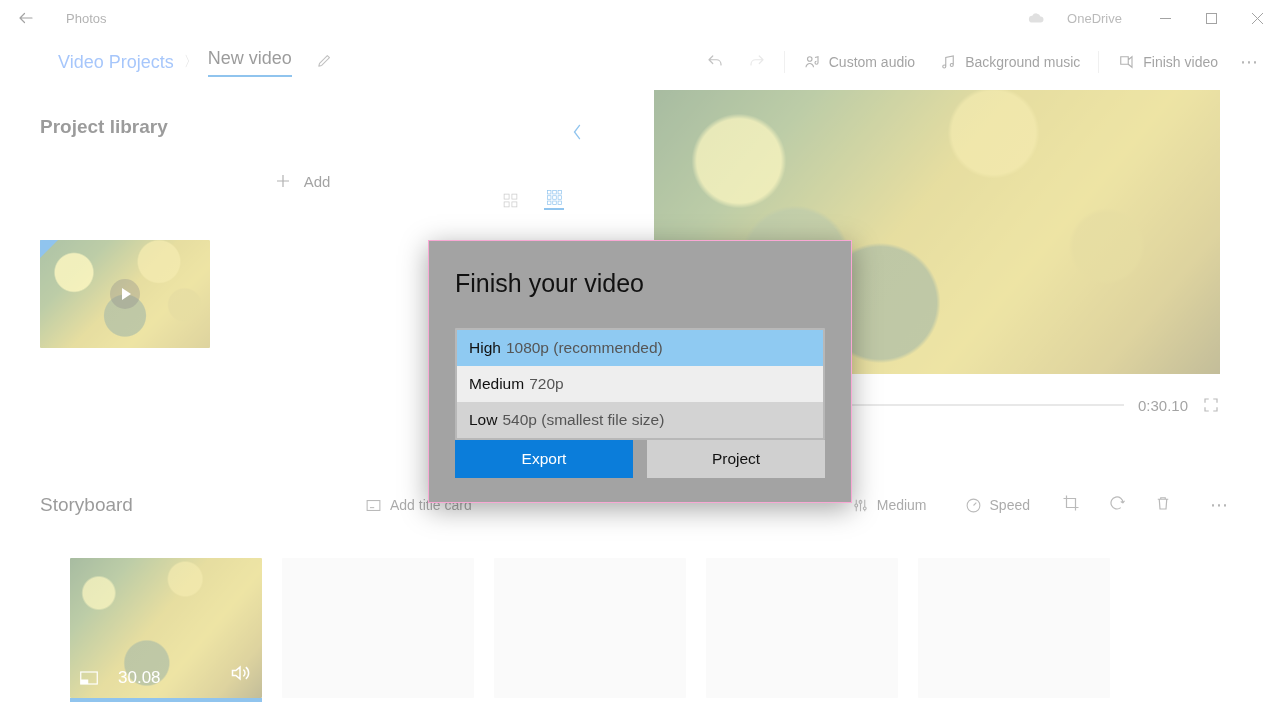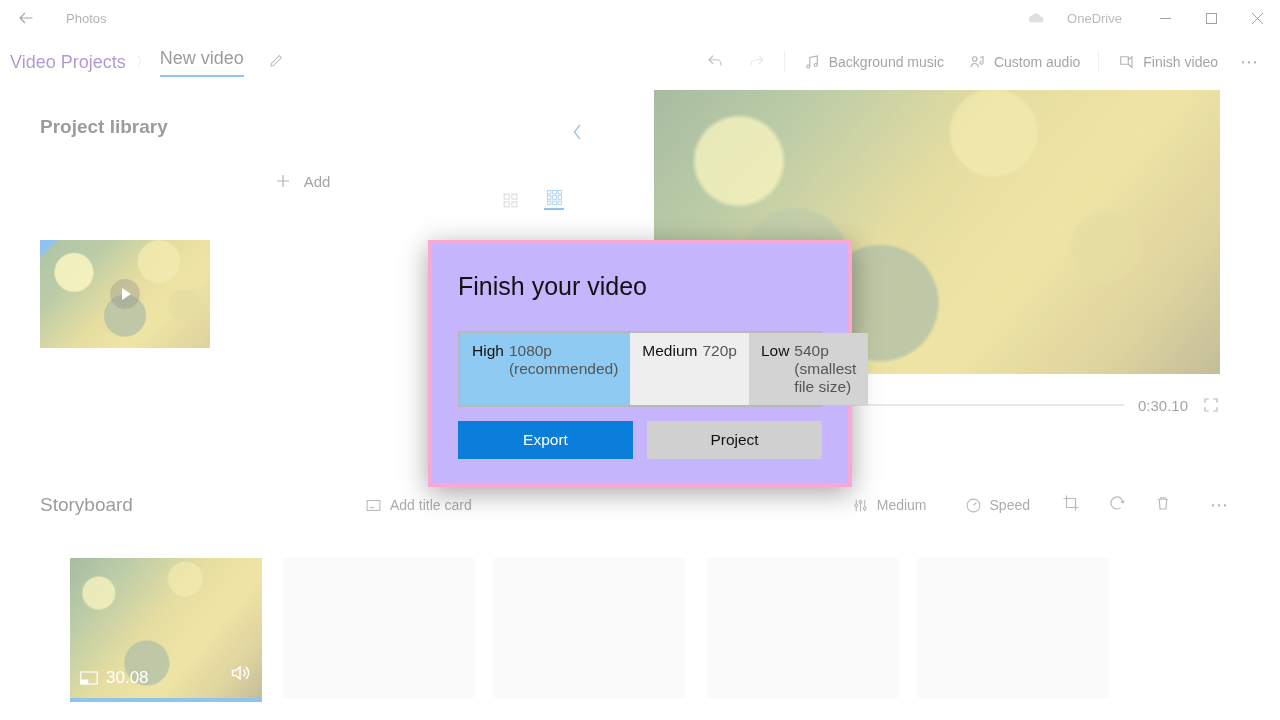--- a/index.html
+++ b/index.html
@@ -20,21 +20,21 @@
   .titlebar .right { margin-left: auto; display:flex; align-items:center; height:36px; }
   .onedrive { display:flex; align-items:center; gap:22px; font-size:13px; color:#666; margin-right: 20px; }
   .winbtn { width:46px; height:36px; display:flex; align-items:center; justify-content:center; }
 
   
   .cmdbar {
     height: 52px; display:flex; align-items:center; padding: 0 10px 0 10px;
     border-bottom: 0; position: relative;
   }
   .crumb { display:flex; align-items:center; gap:10px; }
-  .crumb .root { font-size: 18px; color:#4c1d95; }
+  .crumb .root { font-size: 18px; color:#3b82f6;margin-left:48px; }
   .crumb .chev { color:#bbb; font-size: 14px; }
   .crumb .current { font-size: 18px; color:#222; padding-bottom: 6px; border-bottom: 2px solid #0b7dda; }
   .crumb .pencil { margin-left: 14px; color:#777; }
   .cmdbar .spacer { flex:1; }
   .cmdbtn { display:flex; align-items:center; gap:8px; padding: 0 12px; height:40px; font-size:14px; color:#333; }
   .cmdbtn svg { width:18px; height:18px; stroke:#444; fill:none; stroke-width:1.5; }
   .divider { width:1px; height:22px; background:#ddd; margin:0 6px; }
   .more { width:40px; display:flex; align-items:center; justify-content:center; color:#555; font-size:18px; letter-spacing:2px; }
 
   
@@ -123,39 +123,39 @@
   }
   .clip.filled::before {
     content:""; position:absolute; inset:0;
     background:
       radial-gradient(circle at 15% 25%, rgba(255,240,120,0.7) 0 8%, transparent 9%),
       radial-gradient(circle at 60% 15%, rgba(230,210,80,0.7) 0 10%, transparent 11%),
       radial-gradient(circle at 40% 75%, rgba(90,120,60,0.8) 0 14%, transparent 15%);
   }
   .clip.empty { background:#f3f3f3; border:0; }
   .clip .overlay {
-    position:absolute; left:10px; bottom:10px; display:flex; align-items:center; gap:8px; color:#fff;
+    position:absolute; left:10px; bottom:10px; display:flex; align-items:center; gap:20px; color:#fff;
     font-size:17px;
   }
   .clip .snd { position:absolute; right:12px; bottom:12px; color:#fff; }
   .clip .bar { position:absolute; left:0; right:0; bottom:-4px; height:4px; background:#0b7dda; }
 
   
   .modal-backdrop { position:absolute; inset:0; display:flex; align-items:flex-start; justify-content:center; }
   .modal {
-    margin-top: 240px; width: 424px; background:#c4b5fd;
+    margin-top: 240px; width: 424px; background:#a3a3a3;
     box-shadow: 0 6px 26px rgba(0,0,0,0.35);
-    border: 4px solid #f9a8d4;
+    border: 1px solid #f9a8d4;
     padding: 28px 26px 24px 26px;
   }
   .modal h1 { font-size: 25px; font-weight: 400; color:#111; margin-bottom: 30px; }
   .modal .sub { font-size: 15px; color:#222; margin-bottom: 8px; }
   .quality-list {
     border: 2px solid #b8b8b8; border-radius:1px;
-    display:flex; flex-direction:row; margin-bottom: 14px;
+    display:flex; flex-direction:column; 
   }
   .quality-item {
     padding: 9px 12px; font-size: 15.5px; color:#222; display:flex; gap:5px;
     background:#eee;
   }
   .quality-item.selected { background:#8fcaf2; }
   .quality-item.hover { background:#d3d3d3; }
   .quality-item .q-main { color:#111; }
   .quality-item .q-sub { color:#555; }
   .modal-buttons { display:flex; gap:14px; }
@@ -222,30 +222,30 @@
         </svg>
     </div>
     <div class="cmdbtn">
       <svg width="22" height="22" viewBox="0 0 24 24">
           <path d="M15 14l5-5-5-5M20 9H10a6 6 0 00-6 6v1" stroke="#ccc" fill="none" stroke-width="1.6" stroke-linecap="round" stroke-linejoin="round"></path>
         </svg>
     </div>
     <div class="divider"></div>
     <div class="cmdbtn">
       <svg viewBox="0 0 24 24">
-          <path d="M9 18V6l10-2v12M9 18a2 2 0 11-4 0 2 2 0 014 0zm10-2a2 2 0 11-4 0 2 2 0 014 0z" stroke="#555" fill="none"></path>
-        </svg>
-      <span>Background music</span>
+          <circle cx="9" cy="8" r="3" stroke="#555" fill="none"></circle>
+          <path d="M4 19c0-3 3-5 5-5s5 2 5 5M16 6l4-1v8a2 2 0 11-2-2" stroke="#555" fill="none"></path>
+        </svg>
+      <span>Custom audio</span>
     </div>
     <div class="cmdbtn">
       <svg viewBox="0 0 24 24">
-          <circle cx="9" cy="8" r="3" stroke="#555" fill="none"></circle>
-          <path d="M4 19c0-3 3-5 5-5s5 2 5 5M16 6l4-1v8a2 2 0 11-2-2" stroke="#555" fill="none"></path>
-        </svg>
-      <span>Custom audio</span>
+          <path d="M9 18V6l10-2v12M9 18a2 2 0 11-4 0 2 2 0 014 0zm10-2a2 2 0 11-4 0 2 2 0 014 0z" stroke="#555" fill="none"></path>
+        </svg>
+      <span>Background music</span>
     </div>
     <div class="divider"></div>
     <div class="cmdbtn">
       <svg viewBox="0 0 24 24">
           <path d="M5 5h10v10H5zM15 9l5-4v14l-5-4" stroke="#555" fill="none"></path>
         </svg>
       <span>Finish video</span>
     </div>
     <div class="more">
       <span>⋯</span>

